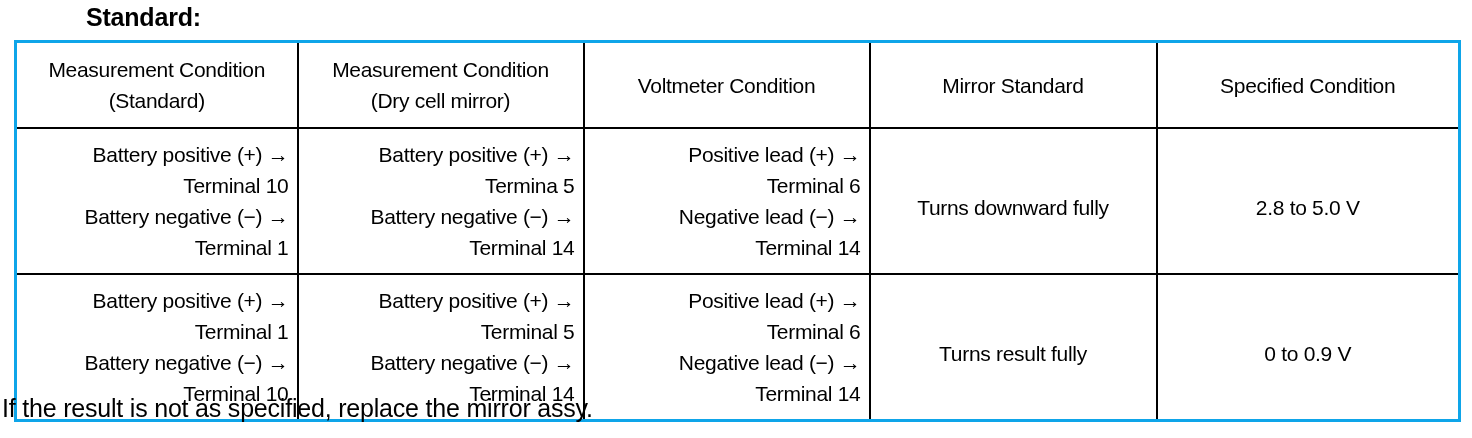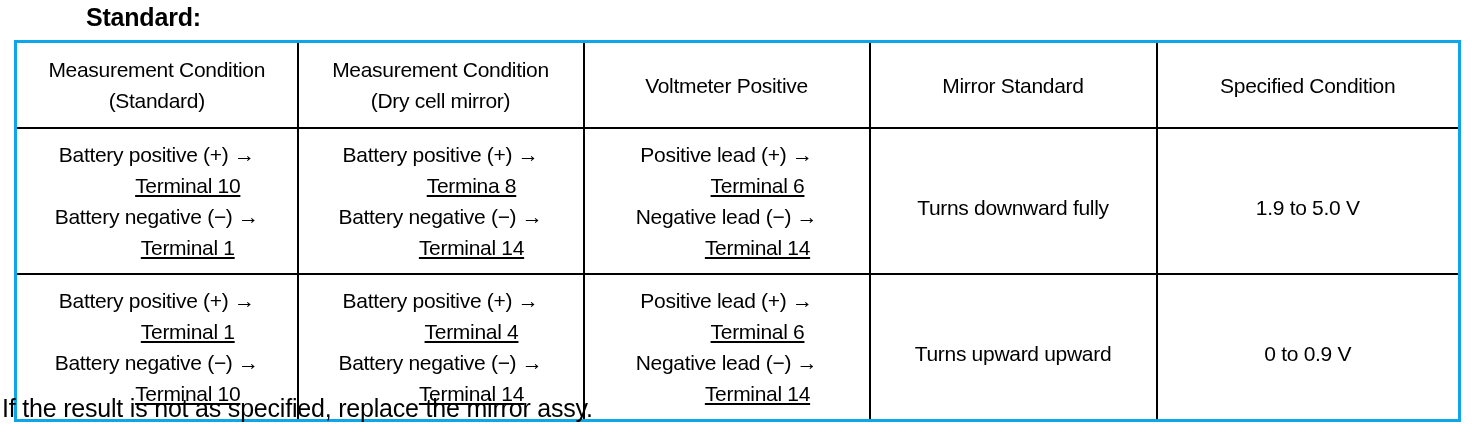--- a/index.html
+++ b/index.html
@@ -73,31 +73,30 @@
     white-space: nowrap;
   }
 
   
   .body-row td {
     height: 132px;
     padding: 6px 8px;
   }
   .conn-block {
     display: block;
-    text-align: center;
+    text-align: right;
   }
   .conn-lead {
     display: block;
     white-space: nowrap;
   }
   .conn-term {
     display: block;
     white-space: nowrap;
     padding-left: 62px;
-    text-decoration: underline;
   }
   .single-line {
     display: block;
     white-space: nowrap;
     margin-top: 12px;
   }
 
   
   .footer-note {
     position: absolute;
@@ -129,21 +128,21 @@
       <tr class="header-row">
         <td>
           <span class="hdr-line">Measurement Condition</span>
           <span class="hdr-line">(Standard)</span>
         </td>
         <td>
           <span class="hdr-line">Measurement Condition</span>
           <span class="hdr-line">(Dry cell mirror)</span>
         </td>
         <td>
-          <span class="hdr-line">Voltmeter Positive</span>
+          <span class="hdr-line">Voltmeter Condition</span>
         </td>
         <td>
           <span class="hdr-line">Mirror Standard</span>
         </td>
         <td>
           <span class="hdr-line">Specified Condition</span>
         </td>
       </tr>
 
       <tr class="body-row">
@@ -151,68 +150,68 @@
           <span class="conn-block">
             <span class="conn-lead">Battery positive (+) →</span>
             <span class="conn-term">Terminal 10</span>
             <span class="conn-lead">Battery negative (−) →</span>
             <span class="conn-term">Terminal 1</span>
           </span>
         </td>
         <td>
           <span class="conn-block">
             <span class="conn-lead">Battery positive (+) →</span>
-            <span class="conn-term">Termina 8</span>
+            <span class="conn-term">Termina 5</span>
             <span class="conn-lead">Battery negative (−) →</span>
             <span class="conn-term">Terminal 14</span>
           </span>
         </td>
         <td>
           <span class="conn-block">
             <span class="conn-lead">Positive lead (+) →</span>
             <span class="conn-term">Terminal 6</span>
             <span class="conn-lead">Negative lead (−) →</span>
             <span class="conn-term">Terminal 14</span>
           </span>
         </td>
         <td>
           <span class="single-line">Turns downward fully</span>
         </td>
         <td>
-          <span class="single-line">1.9 to 5.0 V</span>
+          <span class="single-line">2.8 to 5.0 V</span>
         </td>
       </tr>
 
       <tr class="body-row">
         <td>
           <span class="conn-block">
             <span class="conn-lead">Battery positive (+) →</span>
             <span class="conn-term">Terminal 1</span>
             <span class="conn-lead">Battery negative (−) →</span>
             <span class="conn-term">Terminal 10</span>
           </span>
         </td>
         <td>
           <span class="conn-block">
             <span class="conn-lead">Battery positive (+) →</span>
-            <span class="conn-term">Terminal 4</span>
+            <span class="conn-term">Terminal 5</span>
             <span class="conn-lead">Battery negative (−) →</span>
             <span class="conn-term">Terminal 14</span>
           </span>
         </td>
         <td>
           <span class="conn-block">
             <span class="conn-lead">Positive lead (+) →</span>
             <span class="conn-term">Terminal 6</span>
             <span class="conn-lead">Negative lead (−) →</span>
             <span class="conn-term">Terminal 14</span>
           </span>
         </td>
         <td>
-          <span class="single-line">Turns upward upward</span>
+          <span class="single-line">Turns result fully</span>
         </td>
         <td>
           <span class="single-line">0 to 0.9 V</span>
         </td>
       </tr>
 
     </tbody>
   </table>
 
   <div class="footer-note">If the result is not as specified, replace the mirror assy.</div>

